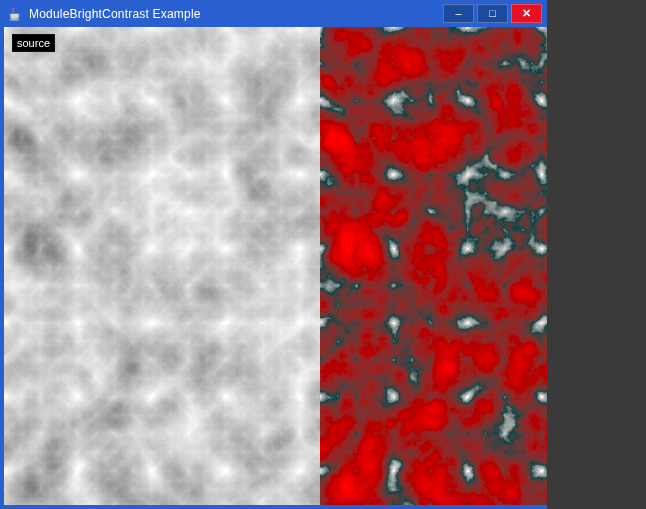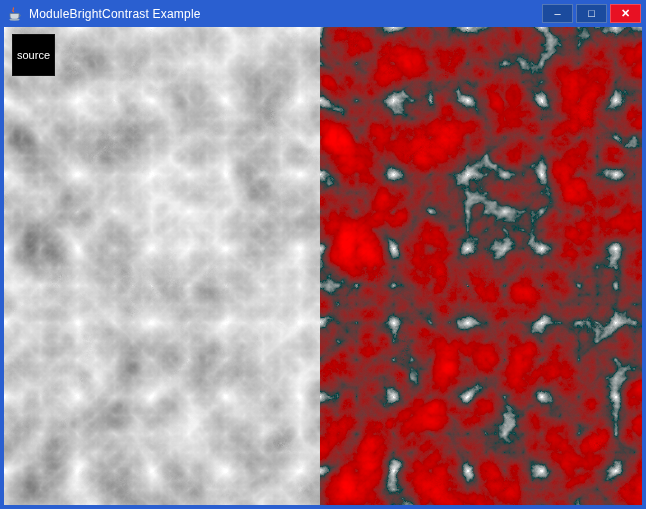--- a/index.html
+++ b/index.html
@@ -3,21 +3,21 @@
 <meta charset="utf-8">
 <style>
   * { box-sizing: border-box; margin: 0; padding: 0; }
   html,body { width: 646px; height: 509px; }
   body {
     font-family: "Liberation Sans", sans-serif;
     background: #3a3a3a;
   }
   .window {
     position: relative;
-    width: 646px; height: 509px;
+    width: 547px; height: 509px;
     background: var(--window-border, #2a5fd0);
     overflow: hidden;
   }
   .titlebar {
     position: absolute; left: 0; top: 0;
     width: 100%; height: 27px;
     background: var(--titlebar, #2a5fd0);
     display: flex; align-items: center;
     padding-left: 7px;
     color: #ffffff;
@@ -46,21 +46,21 @@
     display: flex;
     background: #000;
   }
   .panel { position: relative; overflow: hidden; height: 478px; }
   .panel.left  { width: 316px; }
   .panel.right { width: 322px; }
   .tex { display: block; }
   .img-label {
     position: absolute; left: 8px; top: 7px;
     font-size: 11px; line-height: 14px;
-    padding: 13px 4px;
+    padding: 1px 4px;
     white-space: nowrap;
   }
   .img-label.dark  { background: #000; color: #fff; border: 1px solid #111; }
   .img-label.light { background: #fff; color: #000; border: 1px solid #000; }
 </style>
 </head>
 <body>
 
 <svg width="0" height="0" style="position:absolute" aria-hidden="true">
   <defs>

